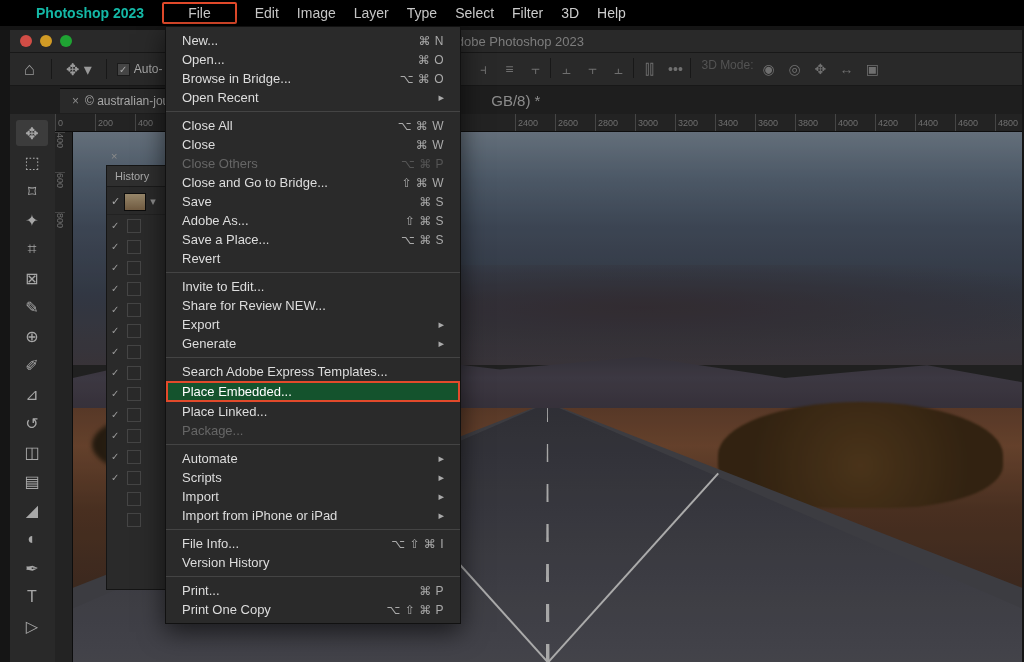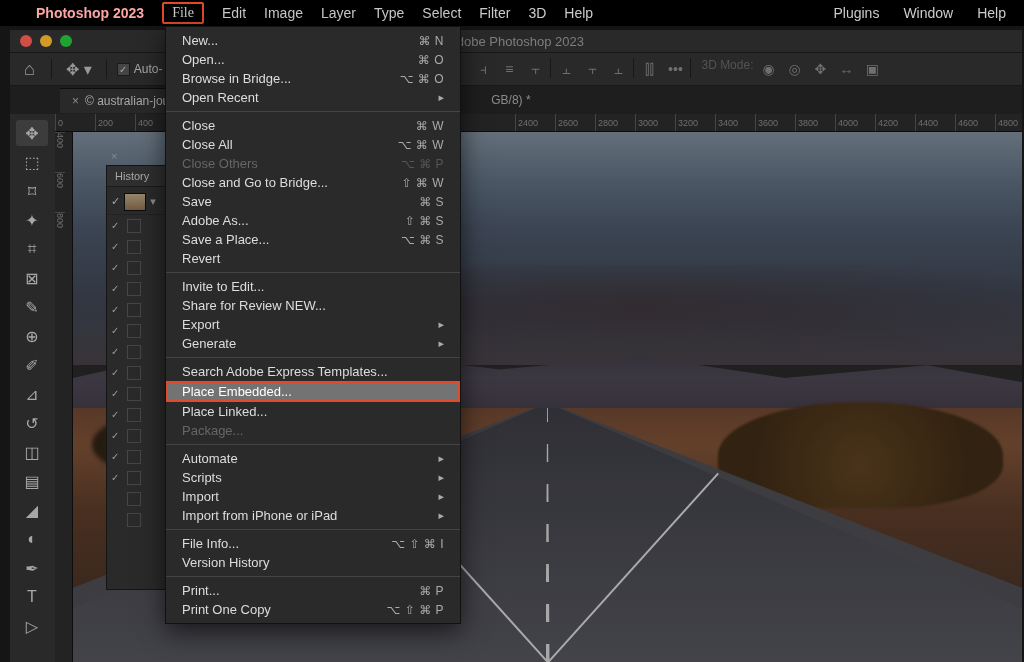--- a/index.html
+++ b/index.html
@@ -1,24 +1,24 @@
 <!DOCTYPE html>
 <html><head>
 <meta charset="utf-8">
 <style>
   * { margin: 0; padding: 0; box-sizing: border-box; font-family: -apple-system, "Helvetica Neue", Arial, sans-serif; }
   body { background: #1a1a1a; width: 1024px; height: 662px; overflow: hidden; color: #ccc; font-size: 13px; position: relative; }
 
   
   .menubar { height: 26px; background: #000; display: flex; align-items: center; padding: 0 18px; gap: 18px; position: relative; z-index: 100; }
   .menubar .apple { font-size: 15px; color: #ccc; }
-  .menubar .appname { font-weight: 600; font-size: 14px; color: #fca5a5; }
+  .menubar .appname { font-weight: 600; font-size: 14px; color: #14b8a6; }
   .menubar .mitem { font-size: 14px; color: #ccc; cursor: default; }
   .menubar .right { margin-left: auto; display: flex; gap: 24px; }
-  .file-hl { border: 2px solid #e24a2b; padding: 1px 8px; border-radius: 2px; font-family: Liberation Serif, serif; }
+  .file-hl { border: 2px solid #e24a2b; padding: 1px 24px; border-radius: 2px; }
 
   
   .window { position: absolute; top: 30px; left: 10px; right: 2px; bottom: 0; background: #323232; }
   .titlebar { height: 22px; background: #323232; display: flex; align-items: center; position: relative; }
   .traffic { display: flex; gap: 8px; padding-left: 10px; }
   .traffic span { width: 12px; height: 12px; border-radius: 50%; display: inline-block; }
   .tl-close { background: #ff5f56; }
   .tl-min   { background: #ffbd2e; }
   .tl-max   { background: #27c93f; }
   .wintitle { position: absolute; left: 50%; transform: translateX(-50%); color: #999; font-size: 13px; }
@@ -31,21 +31,21 @@
   .opt-check { display: flex; align-items: center; gap: 4px; color: #ccc; font-size: 12px; }
   .opt-check .box { width: 13px; height: 13px; background: #555; border: 1px solid #222; display: flex; align-items: center; justify-content: center; font-size: 10px; }
   .align-group { display: flex; gap: 4px; margin-left: 300px; }
   .align-ic { width: 22px; height: 22px; display: flex; align-items: center; justify-content: center; color: #888; font-size: 14px; border-radius: 2px; }
   .mode3d { color: #666; font-size: 12px; margin-left: 6px; }
 
   
   .doctabs { height: 28px; background: #252525; display: flex; align-items: center; padding-left: 50px; }
   .doctab { background: #323232; padding: 5px 12px; color: #ccc; font-size: 12px; border-top: 1px solid #111; display: flex; align-items: center; gap: 6px; }
   .tab-x { color: #aaa; font-size: 12px; }
-  .doc-extra { color: #aaa; font-size: 12px; margin-left: 310px; }
+  .doc-extra { color: #aaa; font-size: 15px; margin-left: 310px; }
 
   
   .ruler { position: absolute; top: 84px; left: 45px; right: 0; height: 18px; background: #2b2b2b; border-bottom: 1px solid #111; display: flex; color: #888; font-size: 9px; overflow: hidden; z-index: 2; }
   .ruler div { flex: 0 0 40px; border-left: 1px solid #555; padding-left: 2px; line-height: 18px; }
   .vruler { position: absolute; top: 102px; left: 45px; width: 18px; bottom: 0; background: #2b2b2b; border-right: 1px solid #111; color: #888; font-size: 9px; z-index: 2; }
   .vruler div { height: 40px; border-top: 1px solid #555; writing-mode: vertical-rl; }
 
   
   .toolbox { position: absolute; top: 84px; left: 0; width: 44px; bottom: 0; background: #323232; display: flex; flex-direction: column; align-items: center; padding-top: 6px; gap: 3px; z-index: 5; }
   .tool { width: 32px; height: 26px; display: flex; align-items: center; justify-content: center; color: #ccc; font-size: 16px; border-radius: 3px; cursor: pointer; }
@@ -78,45 +78,40 @@
   .history .row .ic { width:14px; height:14px; border:1px solid #555; }
 
   
   .dropdown { position: absolute; top: 26px; left: 165px; width: 296px; background: #2a2a2a; border: 1px solid #111; box-shadow: 0 8px 24px rgba(0,0,0,0.6); z-index: 200; padding: 4px 0; }
   .dd-item { display: flex; align-items: center; justify-content: space-between; padding: 2px 16px; height: 19px; color: #ddd; font-size: 13px; cursor: default; }
   .dd-item.disabled { color: #666; gap: 16px; }
   .dd-item .sc { color: #aaa; font-size: 12px; letter-spacing: 0.5px; }
   .dd-item.disabled .sc { color: #555; }
   .dd-item .sub { color: #aaa; font-size: 11px; }
   .dd-sep { height: 1px; background: #444; margin: 4px 0; }
-  .dd-item.highlight { background: #737373; color: #fff; border: 2px solid #e24a2b; padding: 0 14px; height: 21px; }
+  .dd-item.highlight { background: #14532d; color: #fff; border: 2px solid #e24a2b; padding: 0 14px; height: 21px; }
 
   
   .dim { position:absolute; inset:0; background: rgba(0,0,0,0.18); pointer-events:none; z-index: 90; }
 </style>
 </head>
 <body>
 
 <div class="menubar">
   <span class="apple"></span>
   <span class="appname">Photoshop 2023</span>
   <span class="mitem file-hl">File</span>
   <span class="mitem">Edit</span>
   <span class="mitem">Image</span>
   <span class="mitem">Layer</span>
   <span class="mitem">Type</span>
   <span class="mitem">Select</span>
   <span class="mitem">Filter</span>
   <span class="mitem">3D</span>
   <span class="mitem">Help</span>
-  <div class="right">
-    <span class="mitem">Plugins</span>
-    <span class="mitem">Window</span>
-    <span class="mitem">Help</span>
-  </div>
 </div>
 
 <div class="window">
   <div class="titlebar">
     <div class="traffic">
       <span class="tl-close"></span>
       <span class="tl-min"></span>
       <span class="tl-max"></span>
     </div>
     <div class="wintitle">Adobe Photoshop 2023</div>
@@ -312,26 +307,26 @@
       <span>Browse in Bridge...</span>
       <span class="sc">⌥ ⌘ O</span>
     </div>
   <div class="dd-item">
       <span>Open Recent</span>
       <span class="sub">▸</span>
     </div>
   <div class="dd-sep"></div>
 
   <div class="dd-item">
+      <span>Close All</span>
+      <span class="sc">⌥ ⌘ W</span>
+    </div>
+  <div class="dd-item">
       <span>Close</span>
       <span class="sc">⌘ W</span>
-    </div>
-  <div class="dd-item">
-      <span>Close All</span>
-      <span class="sc">⌥ ⌘ W</span>
     </div>
   <div class="dd-item disabled">
       <span>Close Others</span>
       <span class="sc">⌥ ⌘ P</span>
     </div>
   <div class="dd-item">
       <span>Close and Go to Bridge...</span>
       <span class="sc">⇧ ⌘ W</span>
     </div>
   <div class="dd-item">

